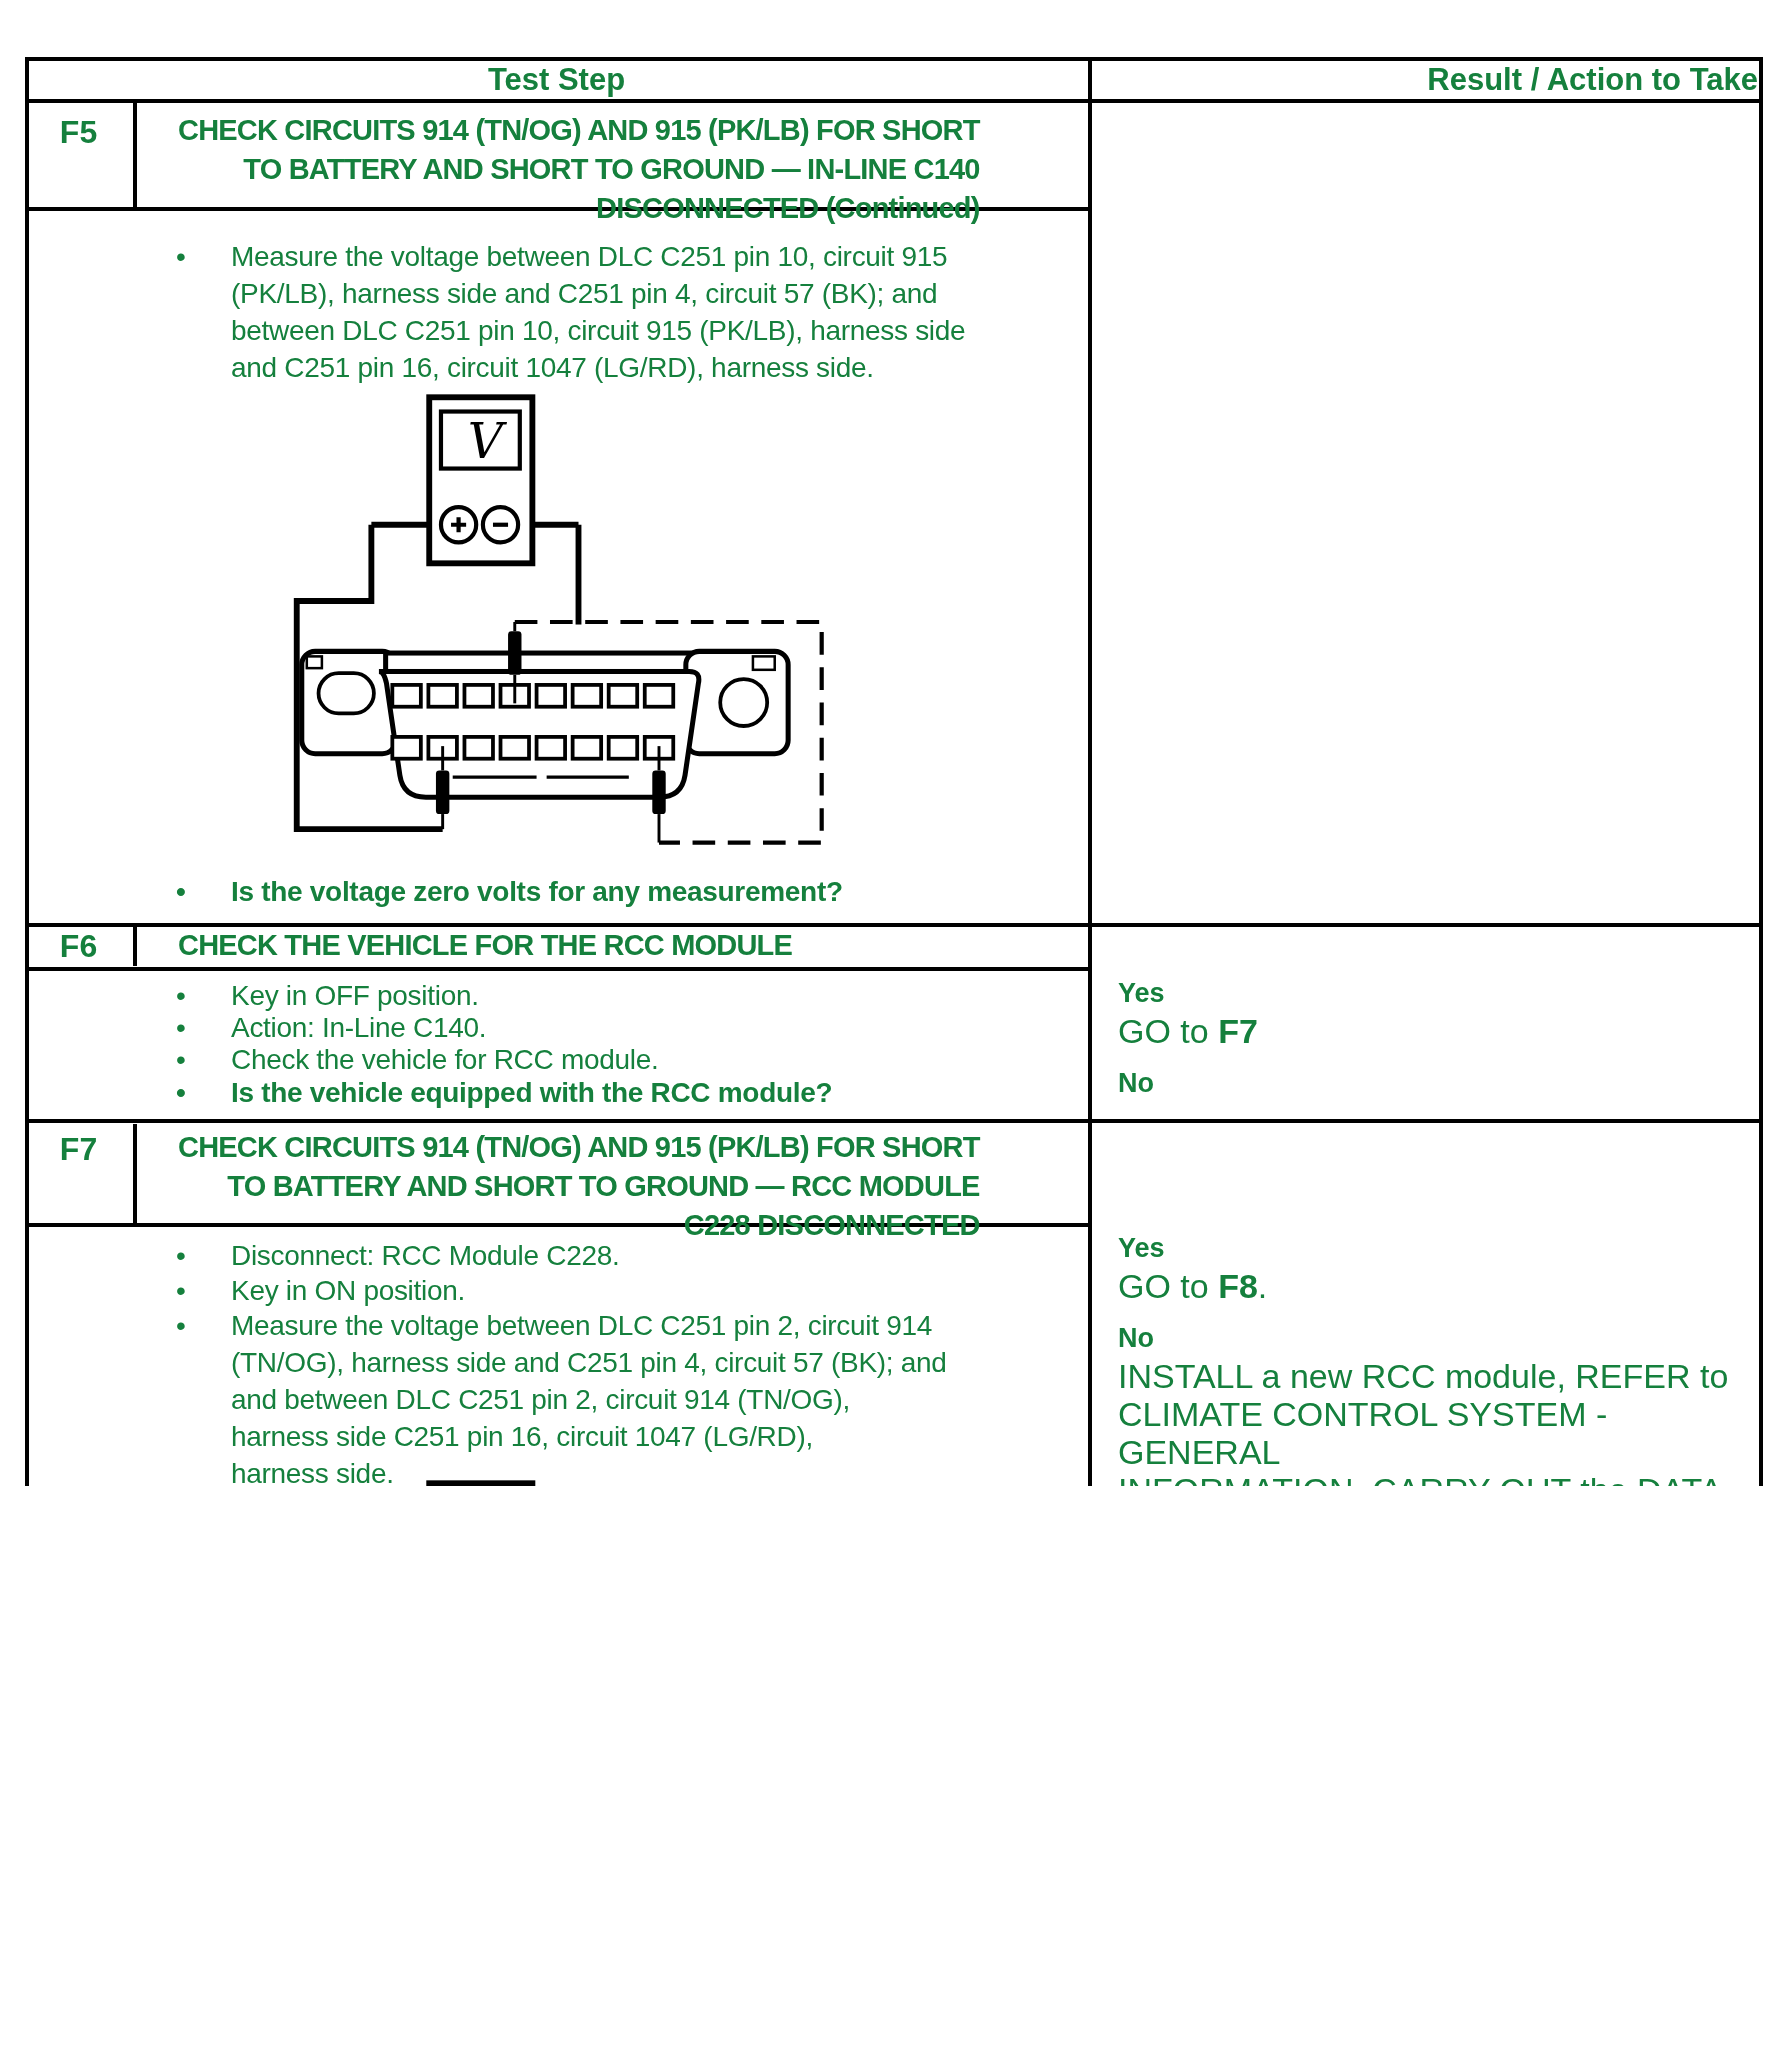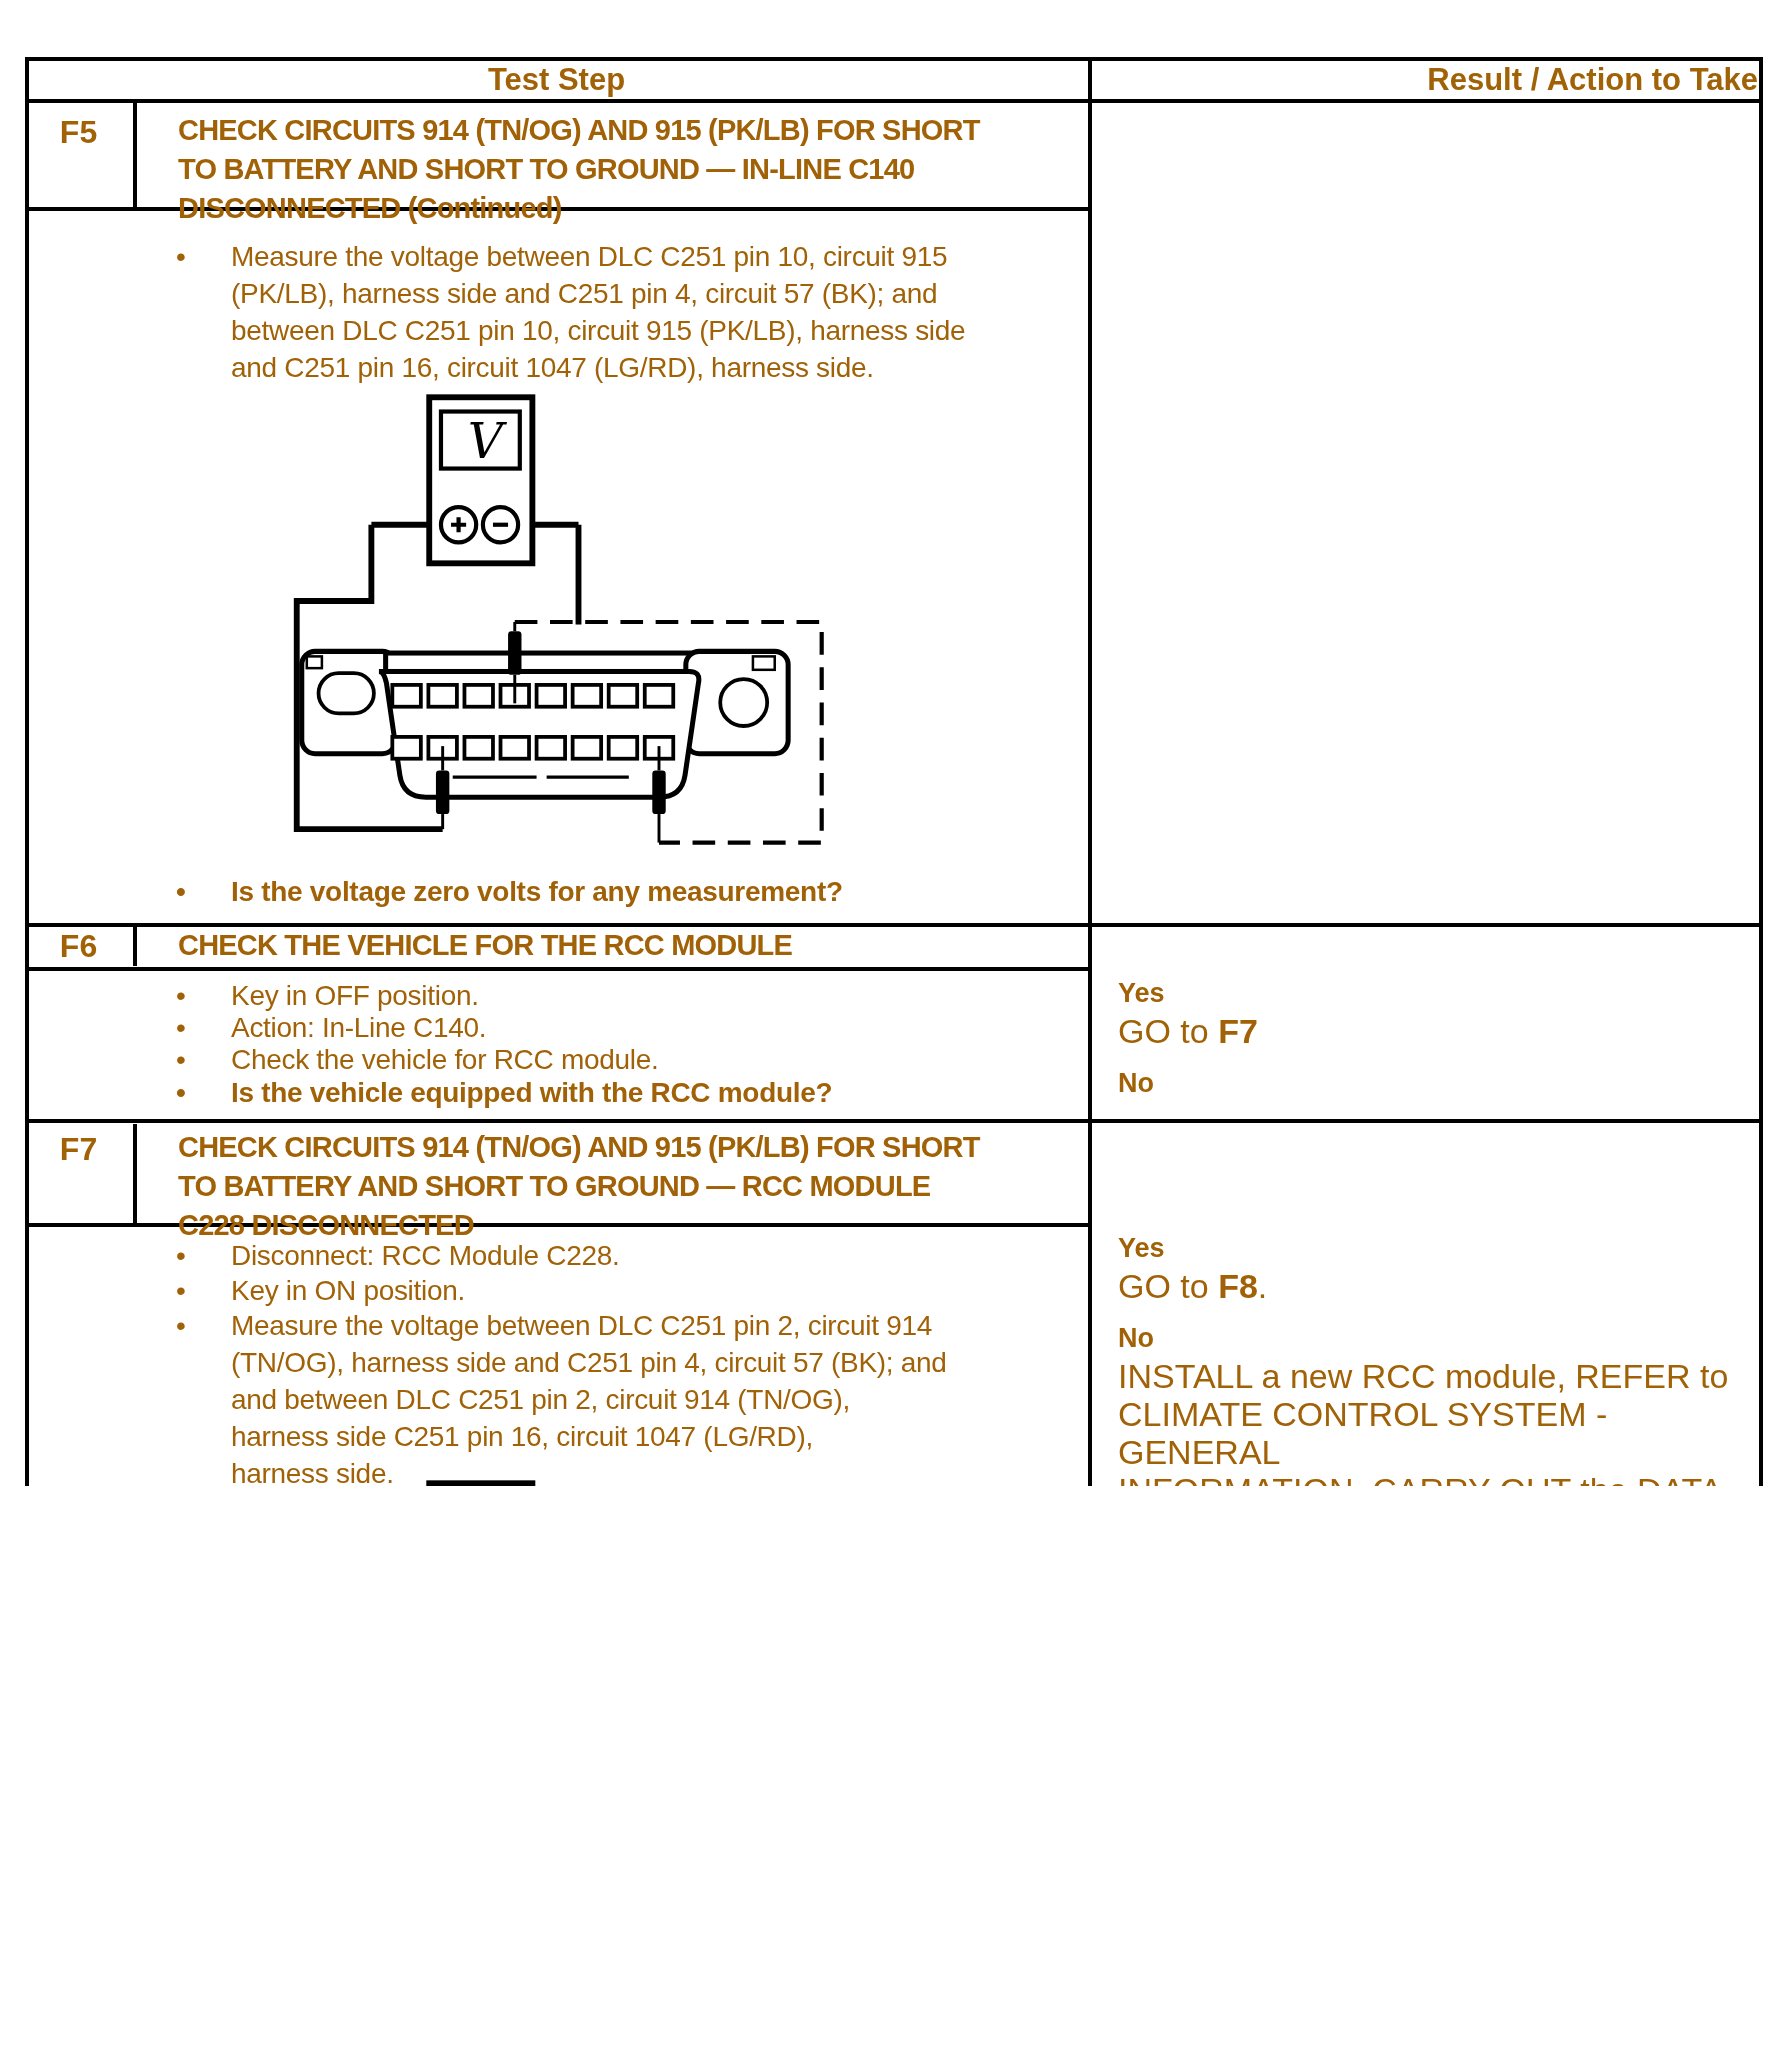--- a/index.html
+++ b/index.html
@@ -1,22 +1,22 @@
 <!DOCTYPE html>
 <html style="font-size:13.4px"><head>
 <meta charset="utf-8">
 <style>
   html,body{margin:0;padding:0;background:#fff;}
-  .page{position:relative;width:1786px;height:1486px;background:#fff;color:#a16207;
+  .page{position:relative;width:1786px;height:1486px;background:#fff;color:#15803d;
         font-family:"Liberation Sans",sans-serif;overflow:hidden;}
   .ln{position:absolute;background:#000;}
   .hd{position:absolute;font-weight:bold;font-size:31px;text-align:center;}
   .stepid{position:absolute;font-weight:bold;font-size:32px;text-align:center;width:107px;}
   .title{position:absolute;font-weight:bold;font-size:29px;line-height:39px;
-         letter-spacing:-0.8px;white-space:pre;}
+         letter-spacing:-0.8px;white-space:pre;text-align:right;}
   .bullet-item{position:absolute;display:flex;font-size:28px;line-height:37px;letter-spacing:-0.3px;}
   .bullet-item .dot{width:55px;flex:none;}
   .bullet-item .btxt{white-space:pre;}
   .bold{font-weight:bold;}
   .results{position:absolute;width:638px;}
   .result-group{margin-bottom:15px;}
   .r-label{font-weight:bold;font-size:27px;line-height:37px;}
   .r-action{font-size:34px;line-height:38px;white-space:pre-line;}
   .figure-id{position:absolute;font-size:27px;font-weight:600;letter-spacing:0.4px;}
   svg{position:absolute;}

